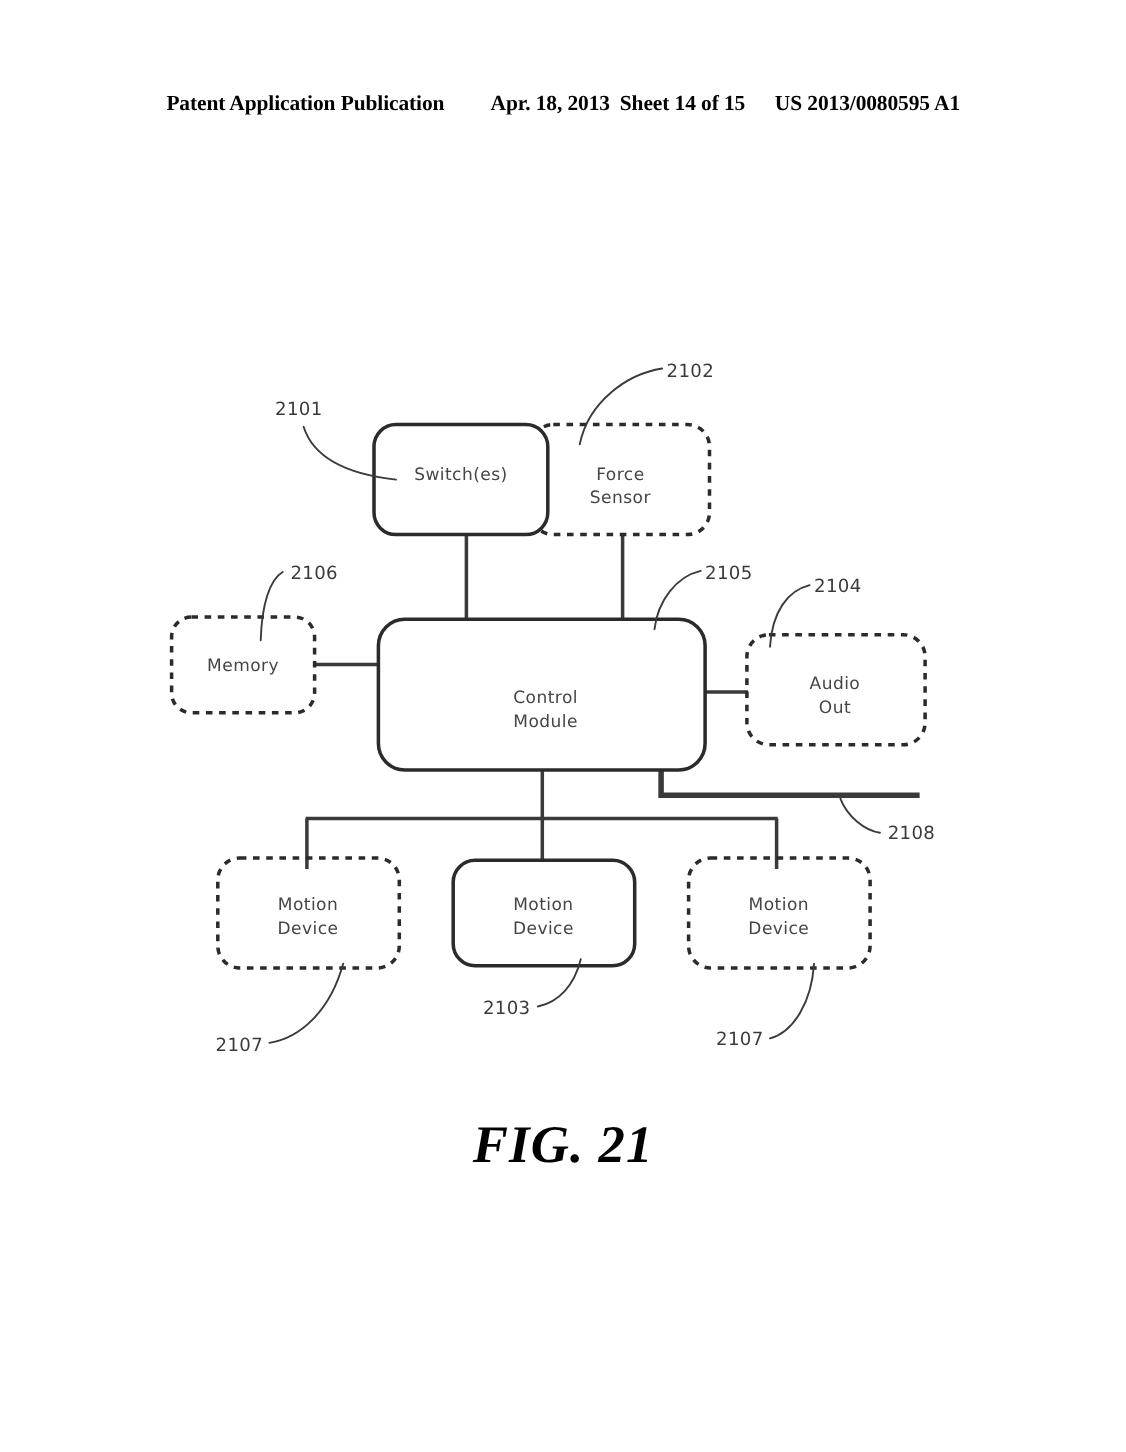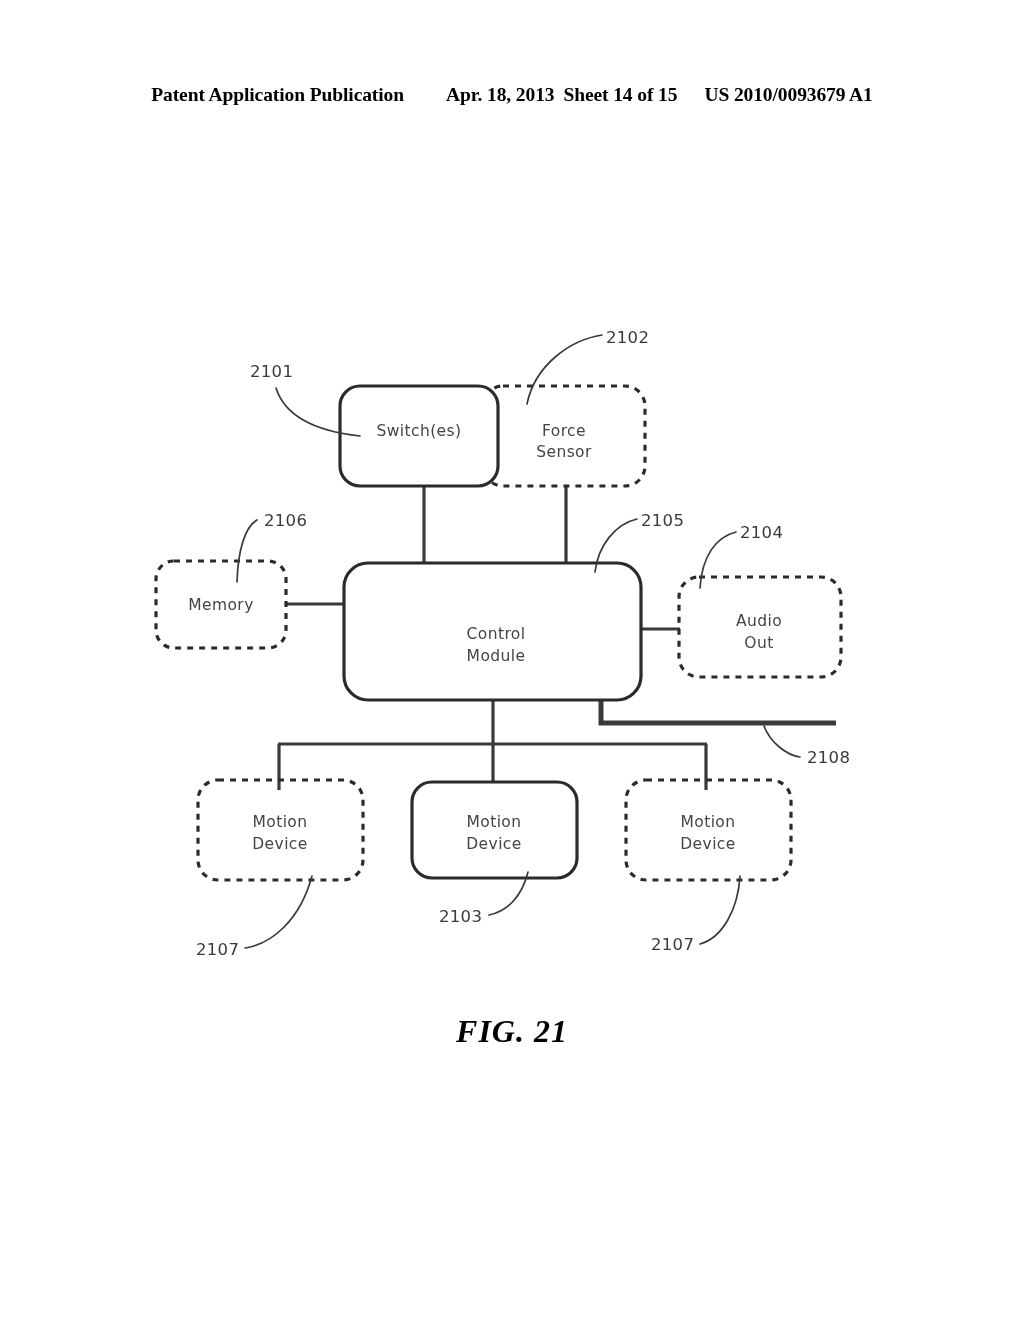--- a/index.html
+++ b/index.html
@@ -40,21 +40,21 @@
   
   #figure-caption {
     position: absolute;
     top: 1013px;
     left: 0;
     width: 1024px;
     text-align: center;
     font-family: "Liberation Serif", serif;
     font-style: italic;
     font-weight: bold;
-    font-size: 32px;
+    font-size: 48px;
     letter-spacing: 1px;
   }
 
   
   #diagram-svg {
     position: absolute;
     top: 0;
     left: 0;
     width: 1024px;
     height: 1320px;
@@ -102,21 +102,21 @@
     letter-spacing: 0.3px;
   }
 </style>
 </head>
 <body>
 
 <div id="patent-header">
   <span class="hdr-pub">Patent Application Publication</span>
   <span class="hdr-date">Apr. 18, 2013</span>
   <span class="hdr-sheet">Sheet 14 of 15</span>
-  <span class="hdr-num">US 2010/0093679 A1</span>
+  <span class="hdr-num">US 2013/0080595 A1</span>
 </div>
 
 <svg id="diagram-svg" viewBox="0 0 1024 1320">
 
   <g>
 
     <line class="connector" x1="424" y1="486" x2="424" y2="563"></line>
 
     <line class="connector" x1="566" y1="486" x2="566" y2="563"></line>
 

